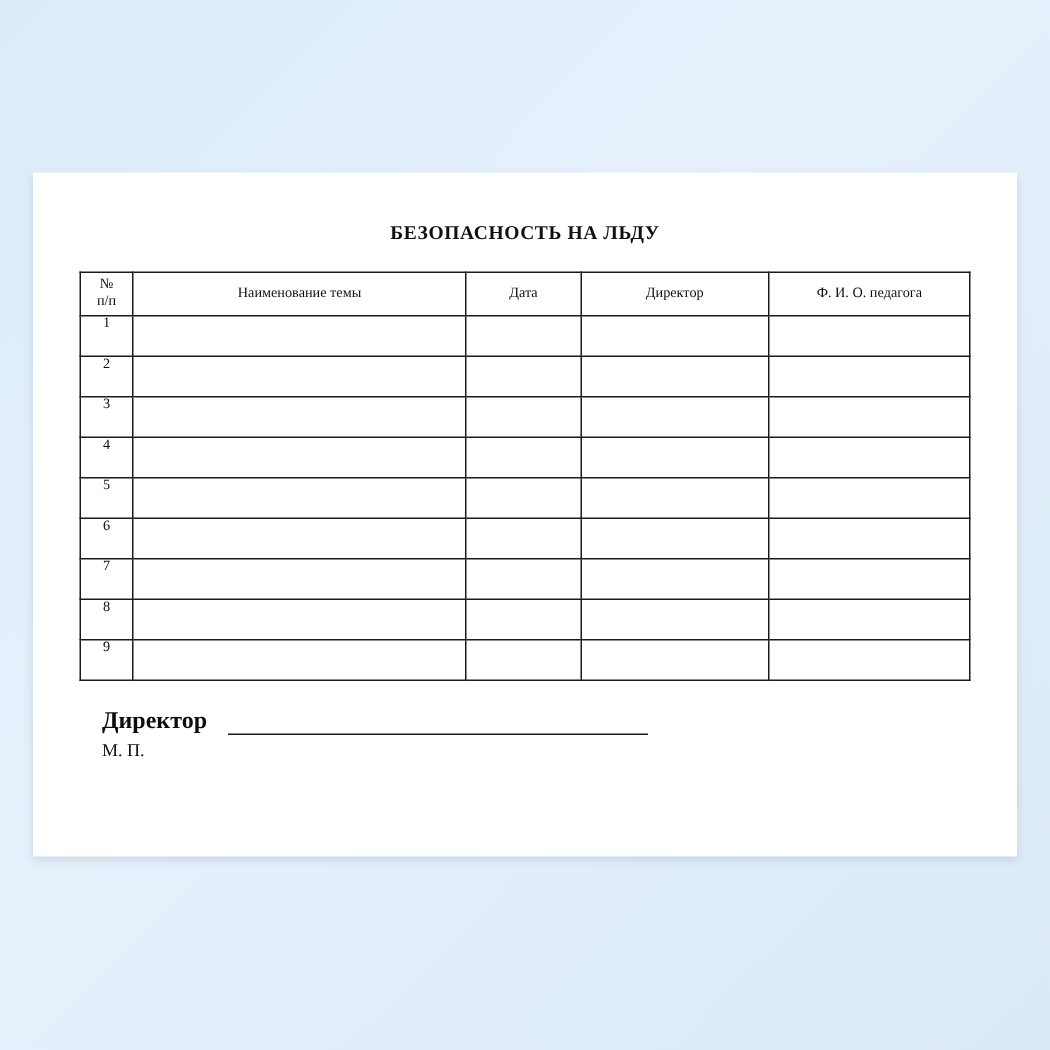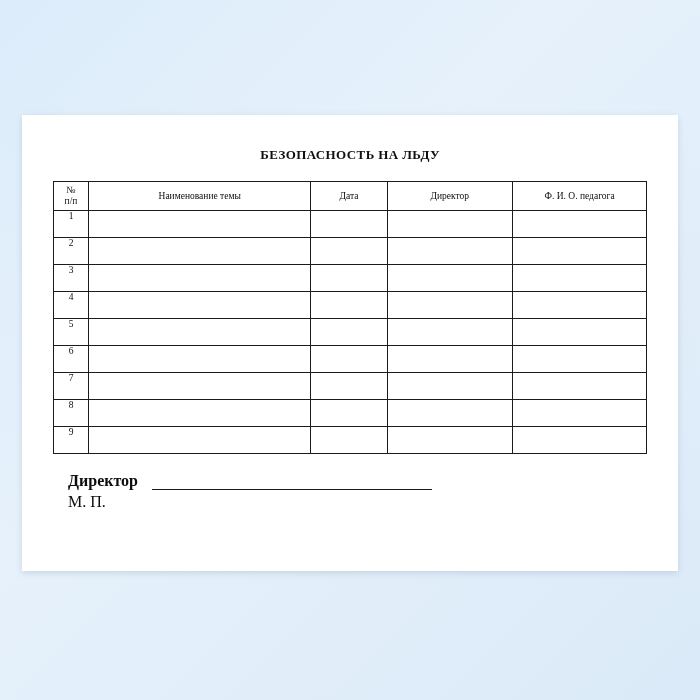--- a/index.html
+++ b/index.html
@@ -99,21 +99,21 @@
     font-size: 16px;
     font-weight: bold;
     margin-right: 14px;
   }
   .sign-line {
     width: 280px;
     border-bottom: 1px solid #1b1b1b;
     height: 12px;
   }
   .mp-label {
-    font-size: 16px;
+    font-size: 12px;
     margin-top: 3px;
   }
 </style>
 </head>
 <body>
 
 <div id="stage">
 
   <div class="page-sheet">
     <div class="doc-inner">

